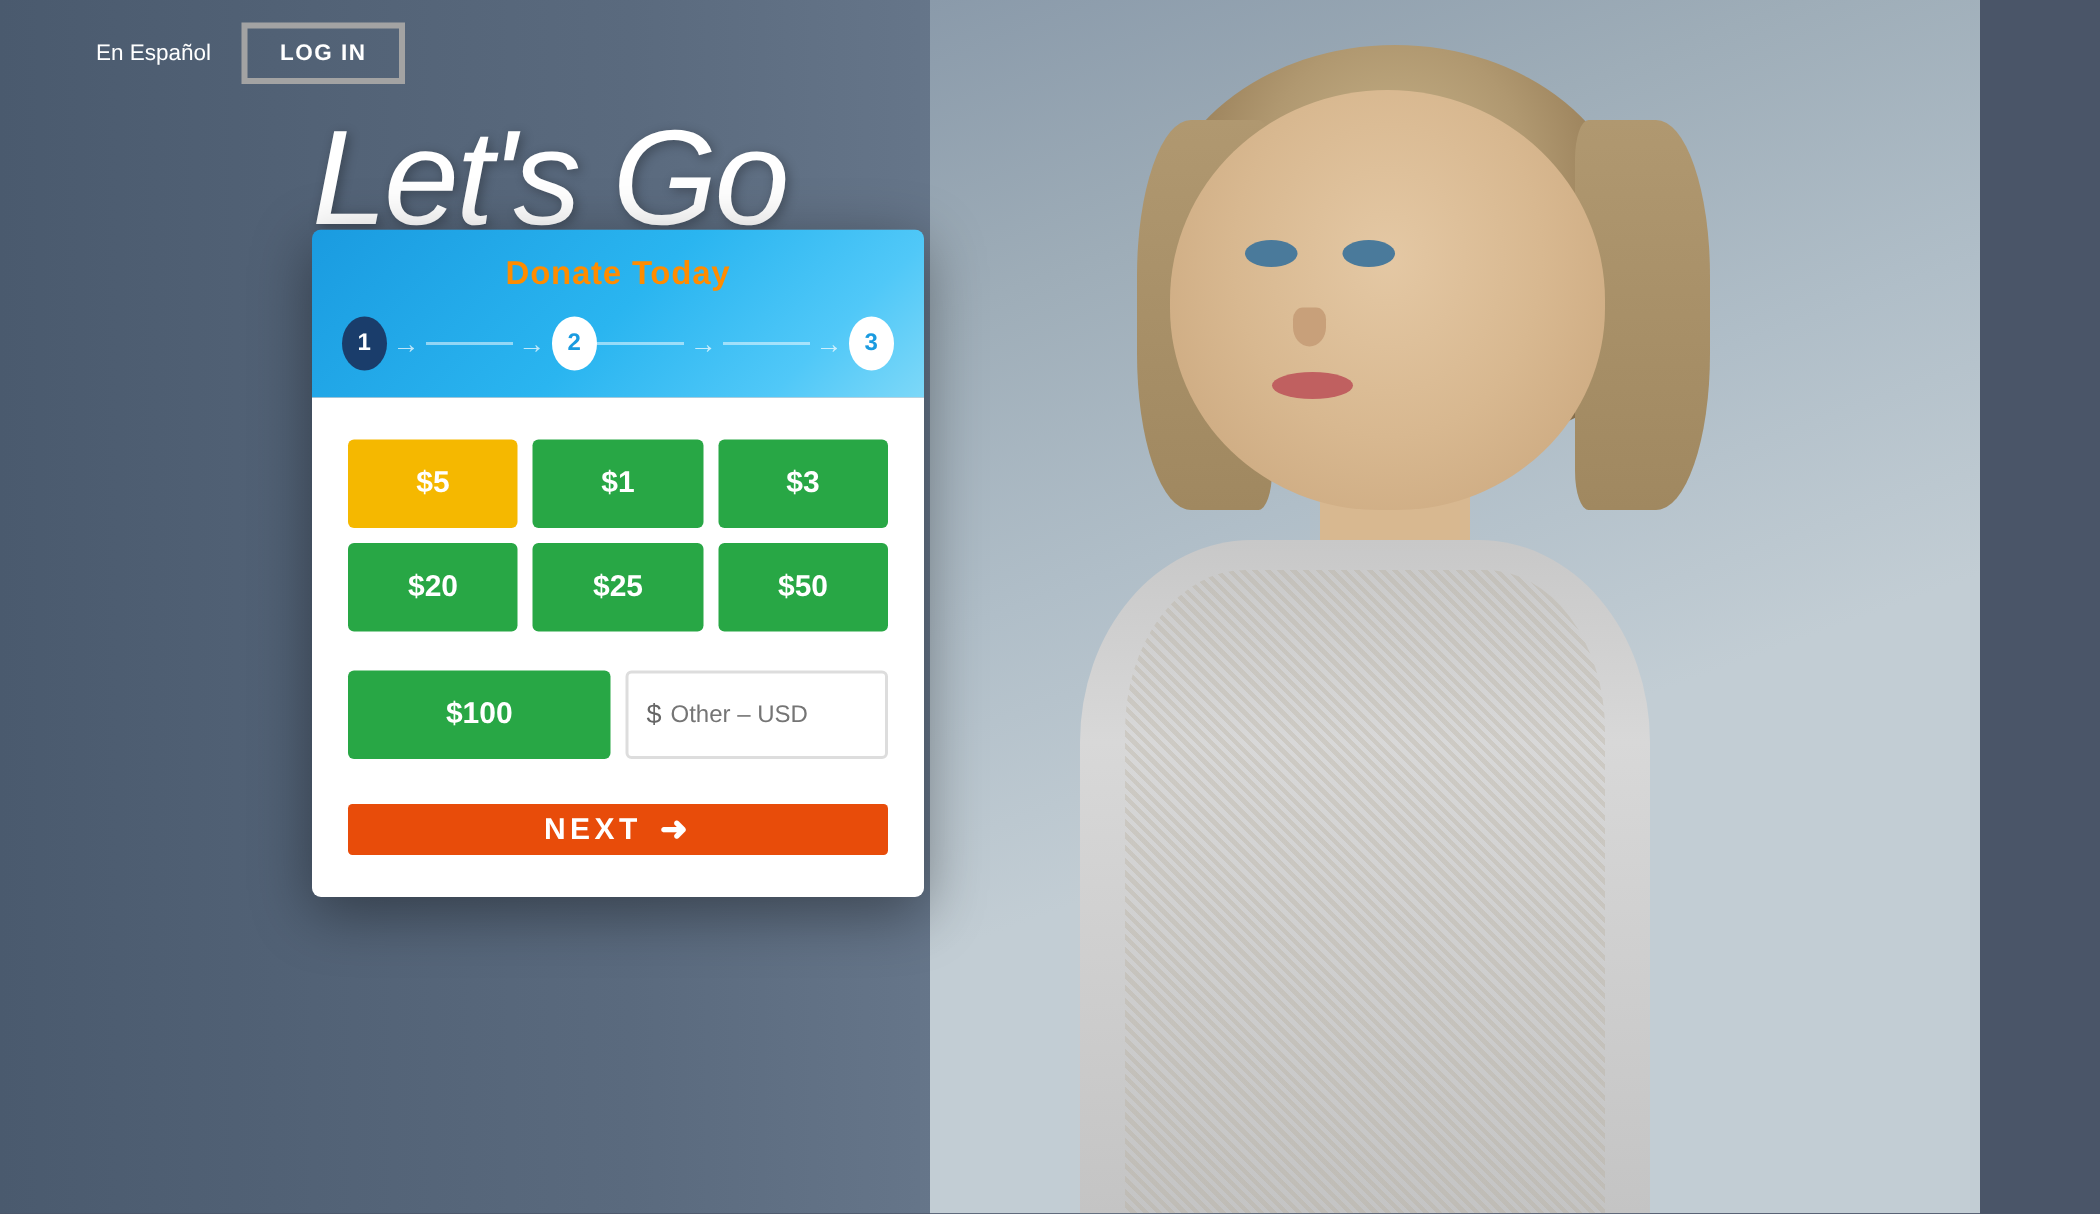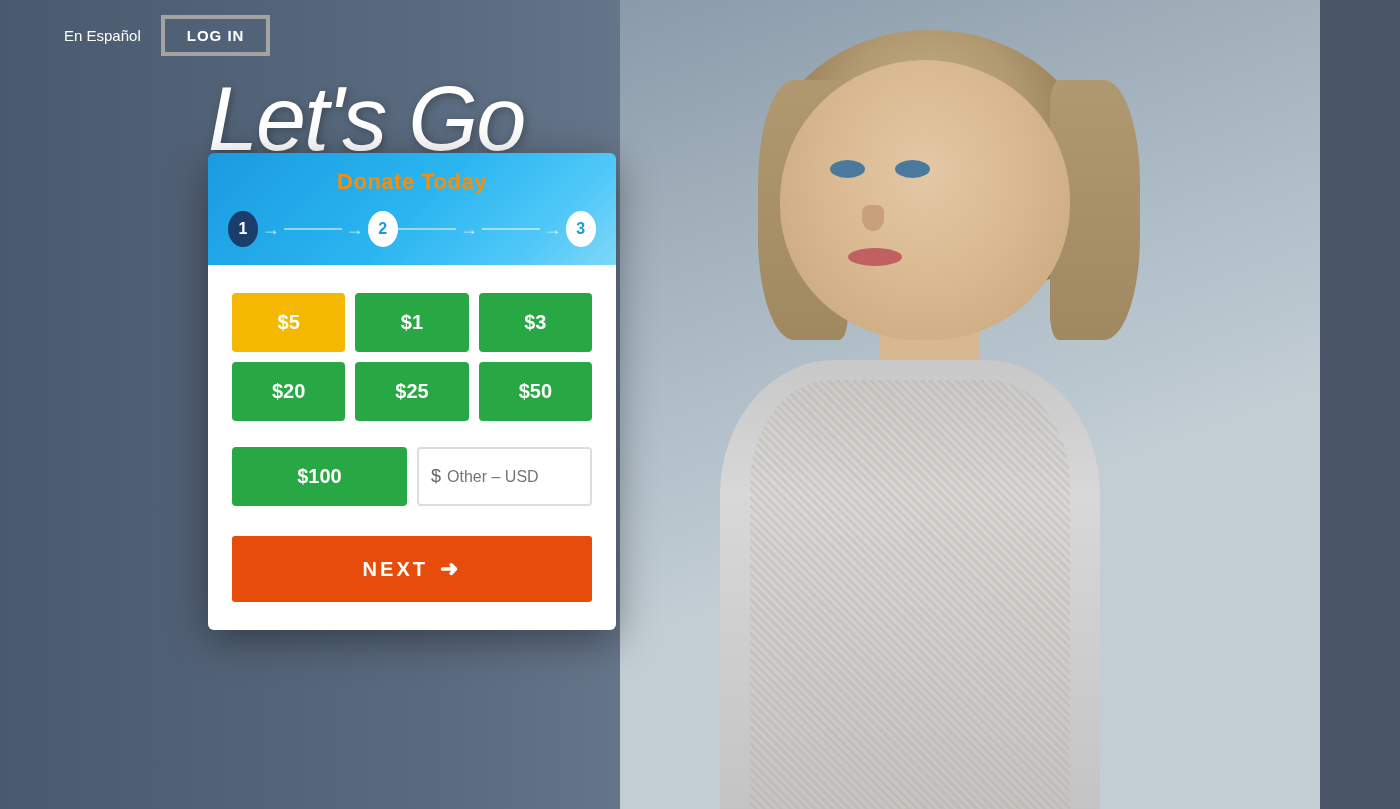--- a/index.html
+++ b/index.html
@@ -227,21 +227,21 @@
       color: #0f172a;
       width: 100%;
       padding: 12px 0;
     }
 
     .next-btn {
       width: 100%;
       background: #e84c0a;
       color: white;
       border: none;
-      padding: 20px;
+      padding: 4px;
       font-size: 20px;
       font-weight: bold;
       letter-spacing: 3px;
       cursor: pointer;
       display: flex;
       align-items: center;
       justify-content: center;
       gap: 12px;
       border-radius: 3px;
     }

